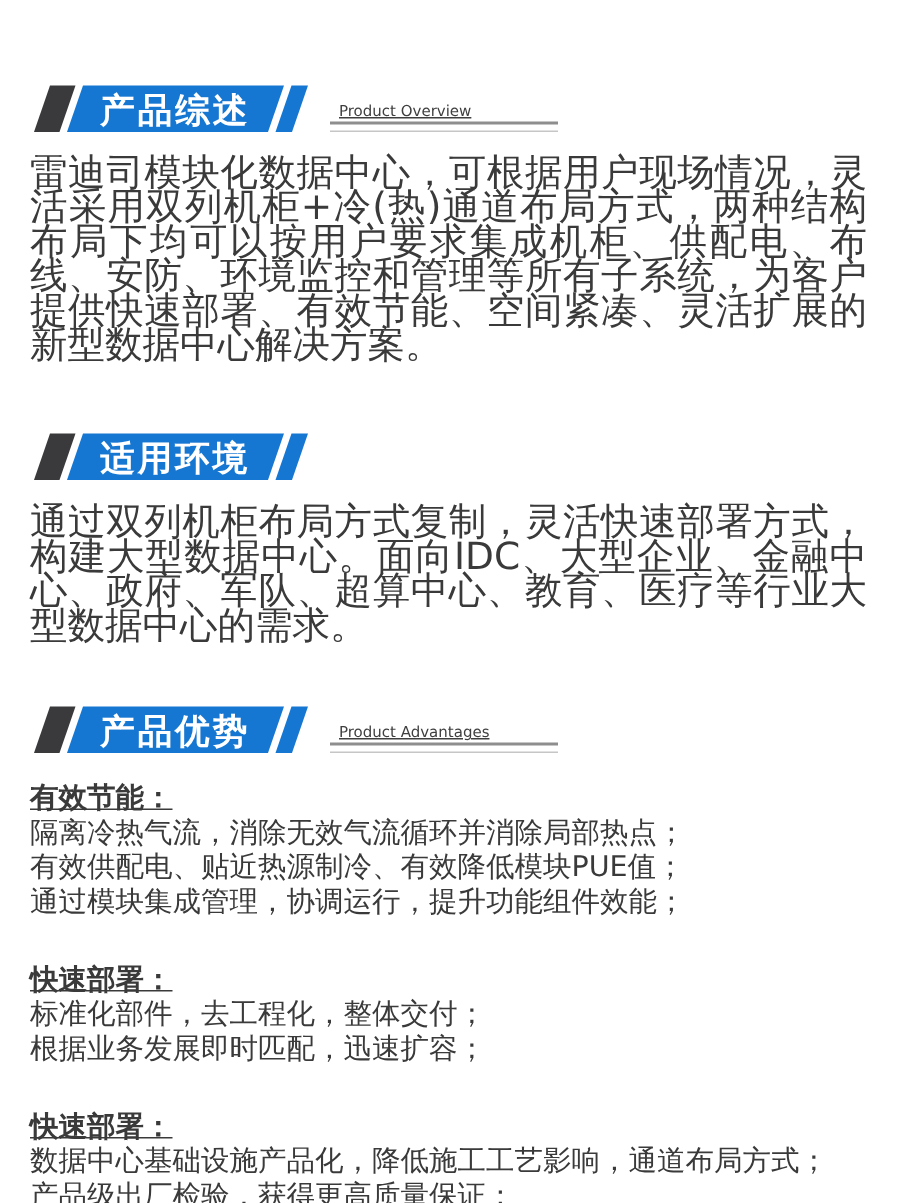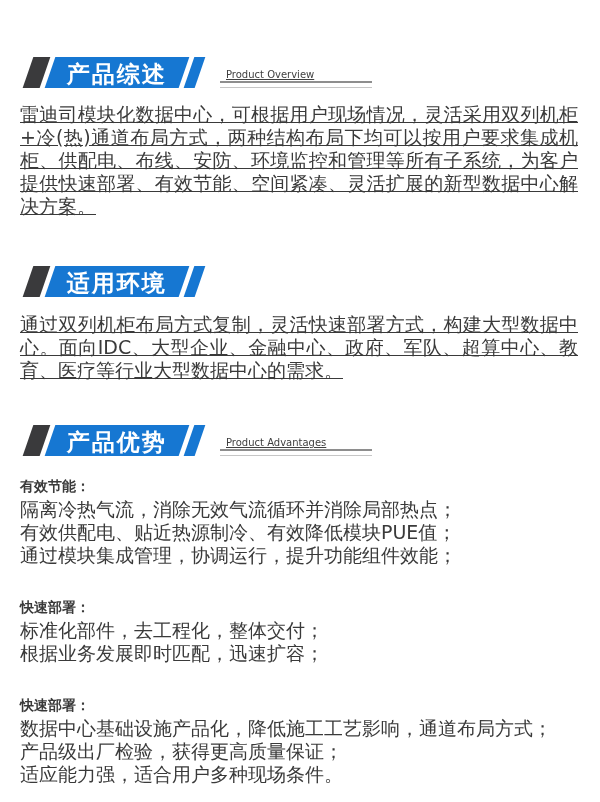--- a/index.html
+++ b/index.html
@@ -63,38 +63,38 @@
     content:"";
     position:absolute;
     left:0;right:0;bottom:0;
     height:4px;
     border-top:2px solid var(--underline-dark,#8e8e8e);
     border-bottom:1px solid var(--underline-light,#c6c6c6);
   }
   
   .para{
     margin:15px 22px 0 20px;
-    font-size:19px;
+    font-size:25px;
     line-height:23px;
     color:var(--body-text,#3a3a3a);
     text-align:justify;
     text-justify:inter-ideograph;
-    text-decoration:underline;
   }
   .sec-overview{margin-top:57px;}
   .sec-environment{margin-top:48px;}
   .sec-environment .para{margin-top:16px;}
   .sec-advantages{margin-top:43px;}
   .adv-list{margin:19px 22px 0 20px;}
   .adv-block + .adv-block{margin-top:29px;}
   .adv-heading{
-    font-size:14px;
+    font-size:19px;
     line-height:23px;
     font-weight:bold;
     color:var(--body-text,#3a3a3a);
+    text-decoration:underline;
   }
   .adv-line{
     font-size:19px;
     line-height:23px;
     color:var(--body-text,#3a3a3a);
   }
 </style>
 </head>
 <body>
 

